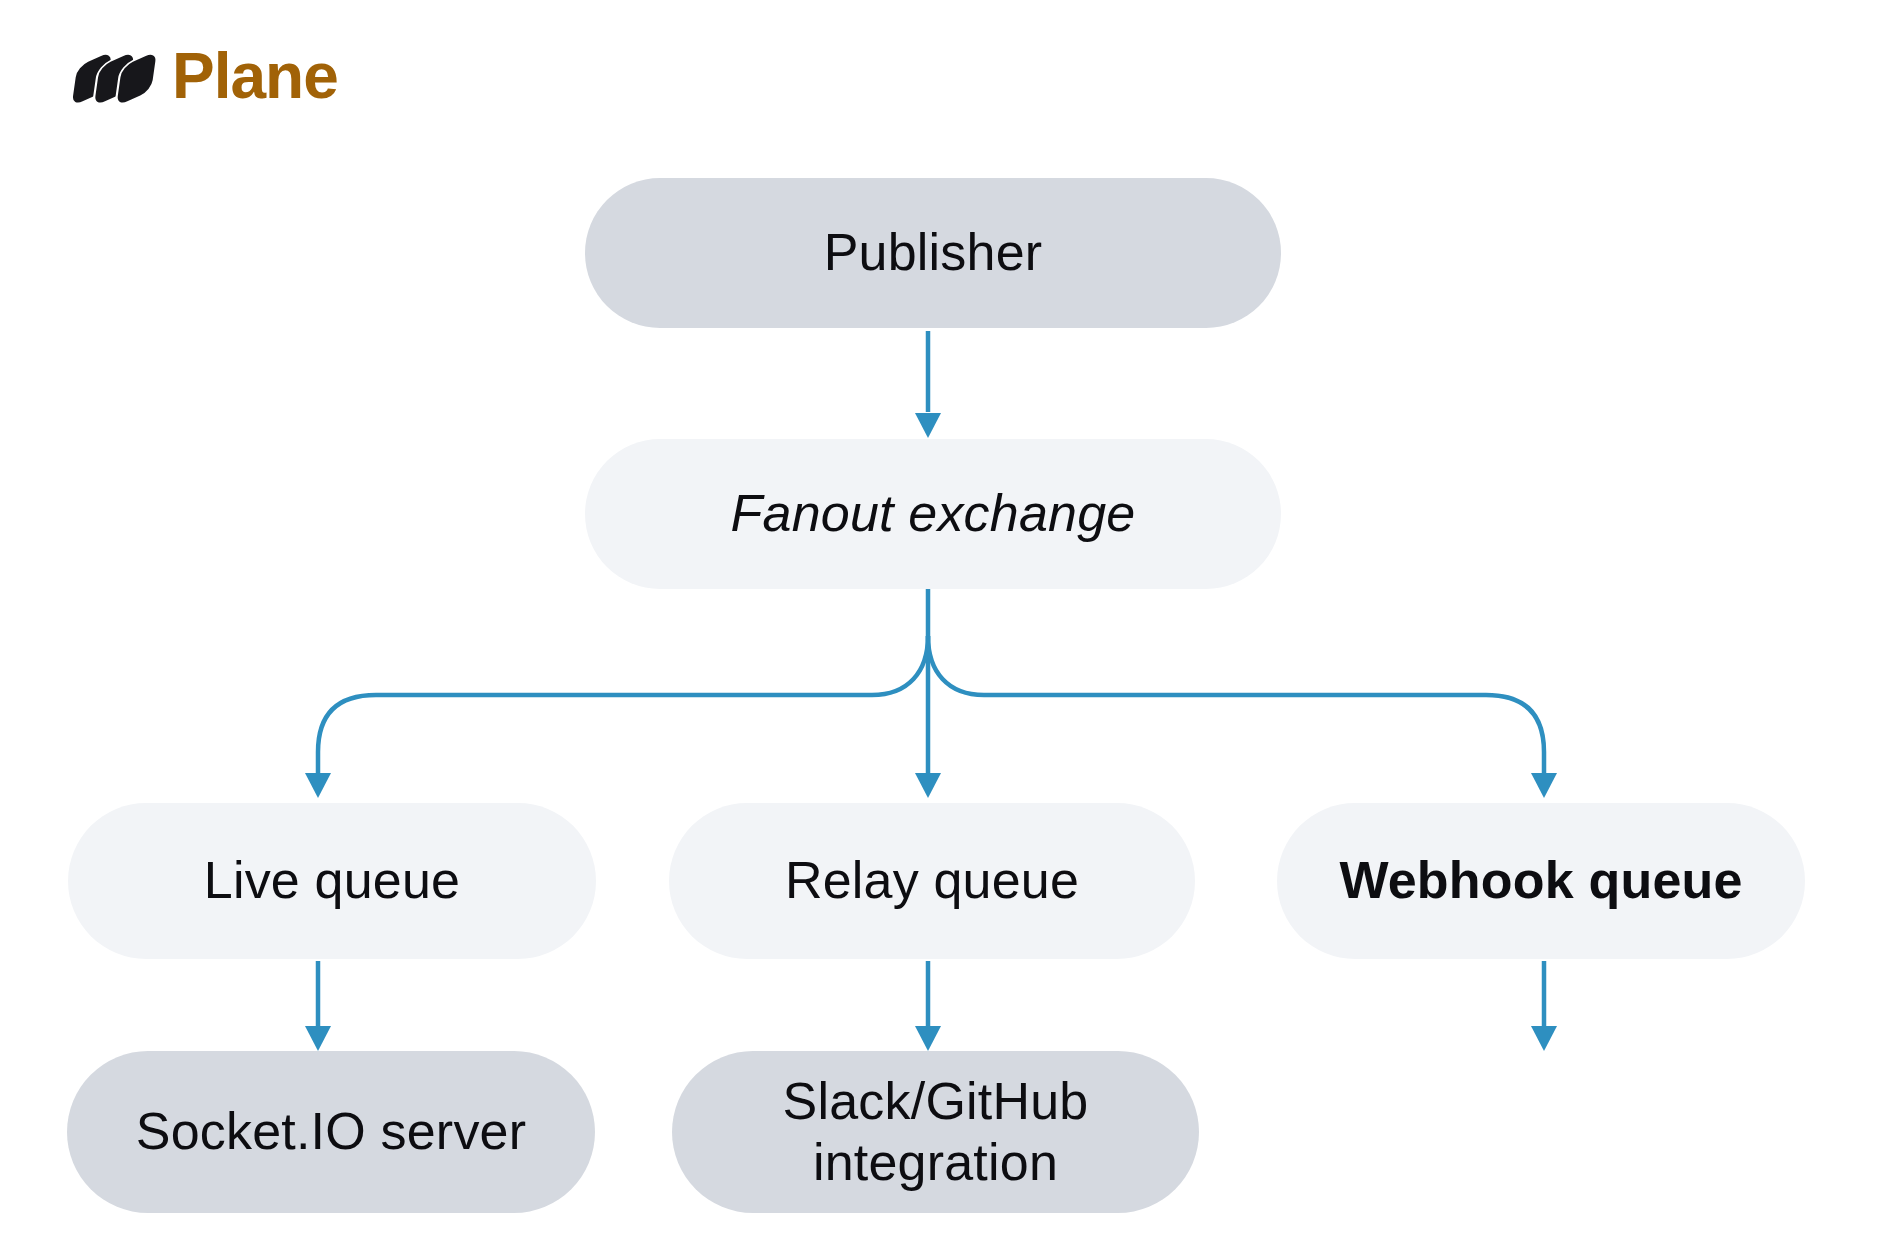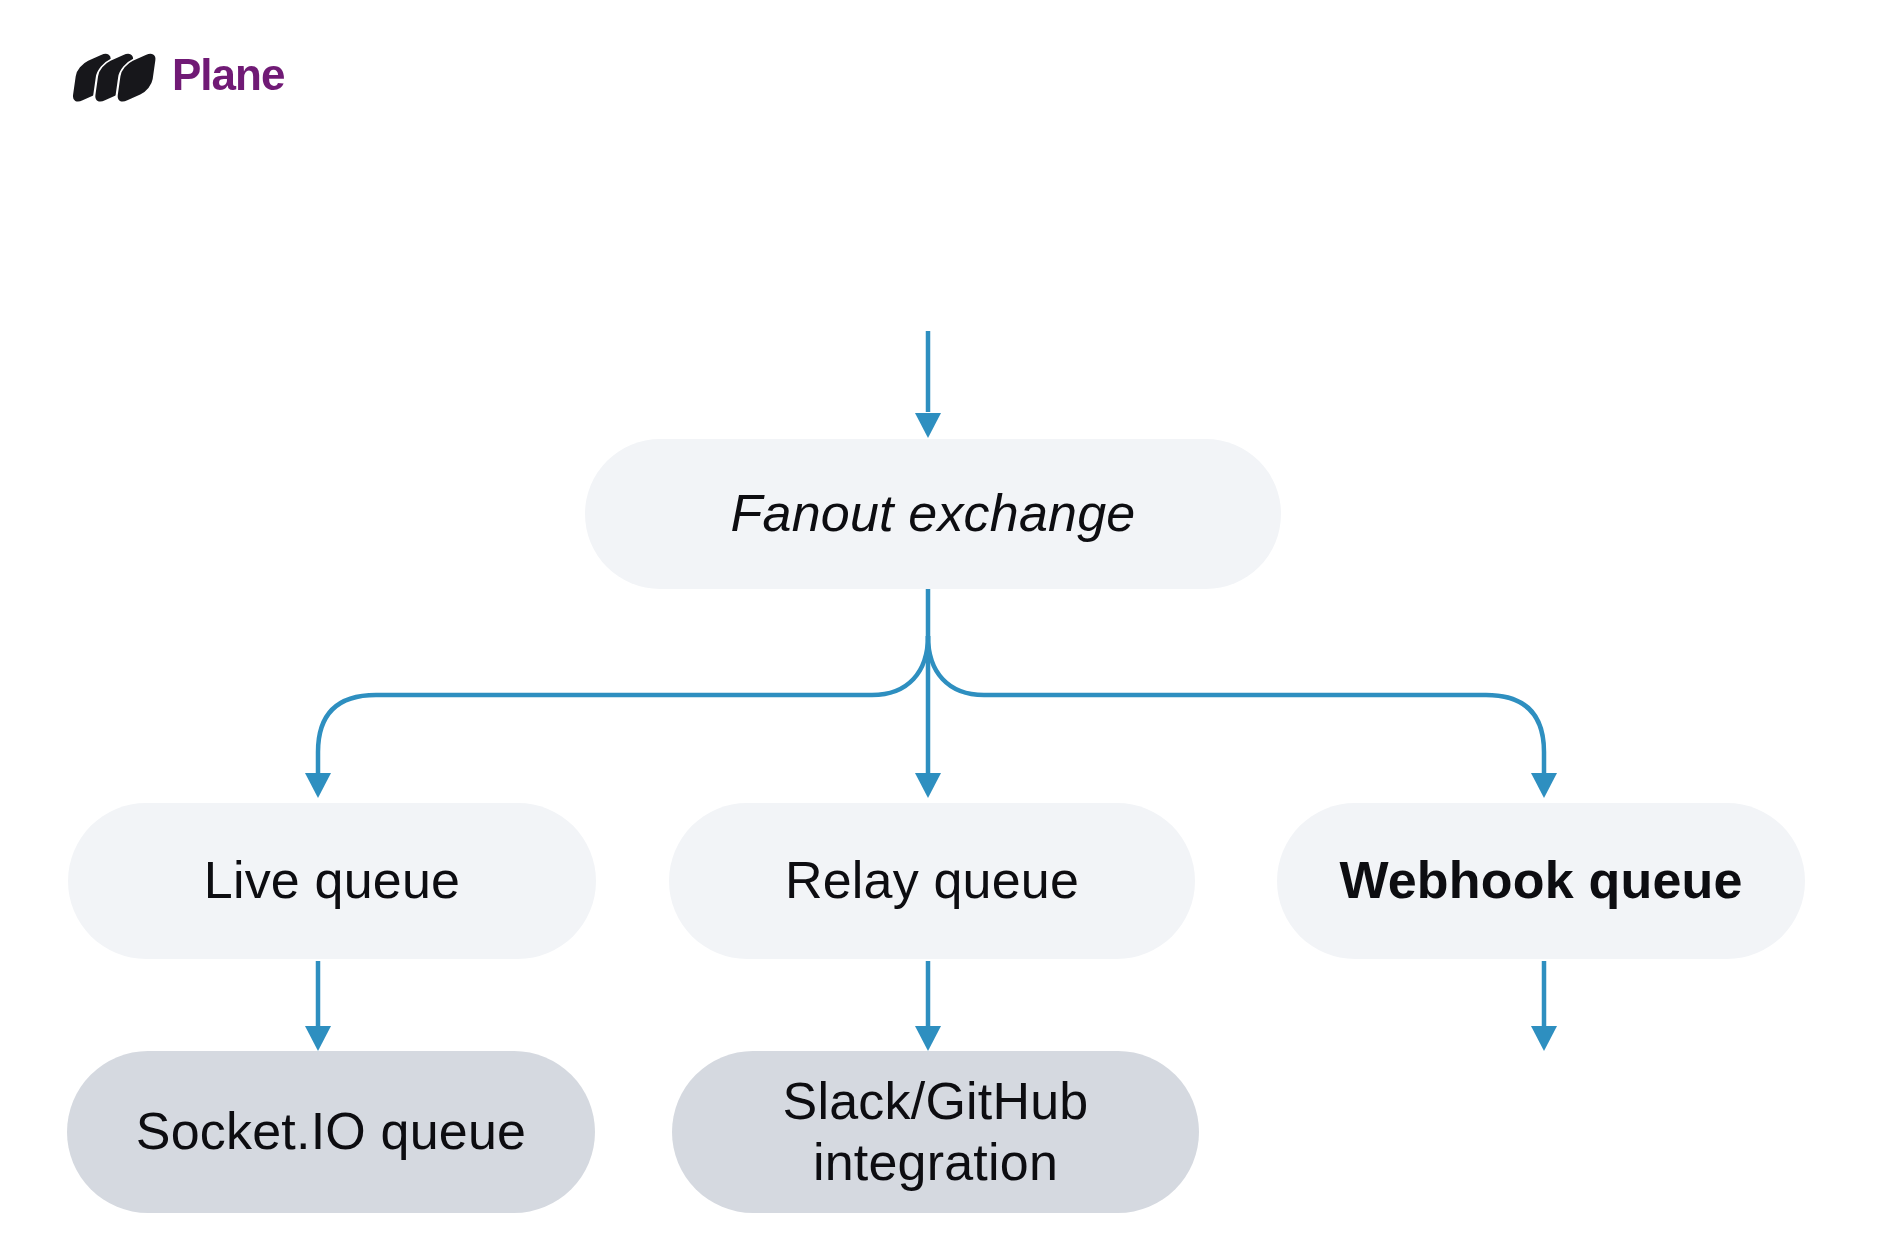--- a/index.html
+++ b/index.html
@@ -17,21 +17,21 @@
     font-family:"Liberation Sans", sans-serif;
     overflow:hidden;
   }
   
   .logo{
     position:absolute;left:72px;top:44px;
     display:flex;align-items:center;gap:14px;
   }
   .logo-mark{width:86px;height:66px;display:block;}
   .logo-text{
-    font-size:44px;font-weight:600;color:#701a75;
+    font-size:64px;font-weight:600;color:#a16207;
     letter-spacing:-1px;line-height:1;
     padding-bottom:4px;
   }
   
   .edges{
     position:absolute;left:0;top:0;width:1889px;height:1249px;
     pointer-events:none;
   }
   .edges path{fill:none;stroke:var(--arrow);stroke-width:4.5;}
   .edges polygon{fill:var(--arrow);stroke:none;}
@@ -109,21 +109,22 @@
       <path d="M928 961 V 1026"></path>
       <polygon points="915,1026 941,1026 928,1051"></polygon>
     </g>
 
     <g>
       <path d="M1544 961 V 1026"></path>
       <polygon points="1531,1026 1557,1026 1544,1051"></polygon>
     </g>
   </svg>
 
+  <div class="node node--dark n-publisher">Publisher</div>
   <div class="node node--light n-fanout">Fanout exchange</div>
   <div class="node node--light n-relay">Relay queue</div>
   <div class="node node--light n-live">Live queue</div>
   <div class="node node--light n-webhookq">Webhook queue</div>
-  <div class="node node--dark n-socket">Socket.IO queue</div>
+  <div class="node node--dark n-socket">Socket.IO server</div>
   <div class="node node--dark n-slack">Slack/GitHub
 integration</div>
 
 </div>
 
 </body></html>

